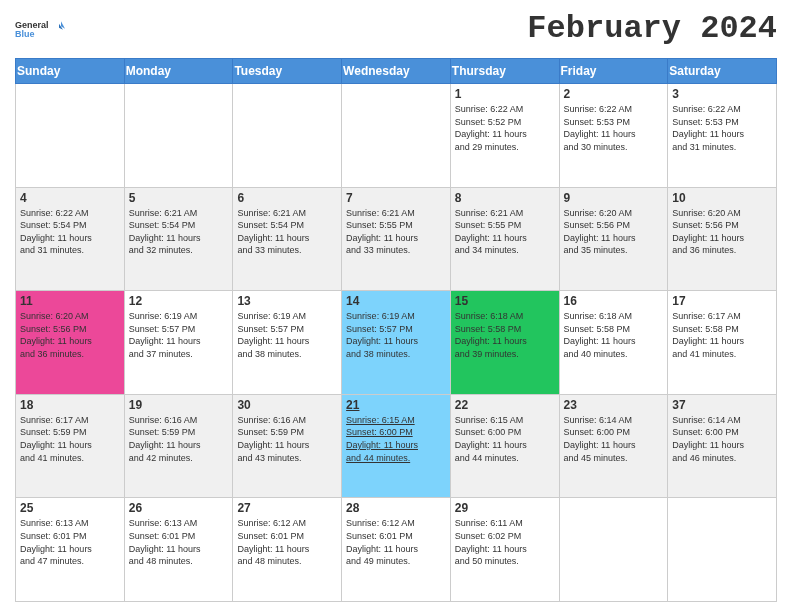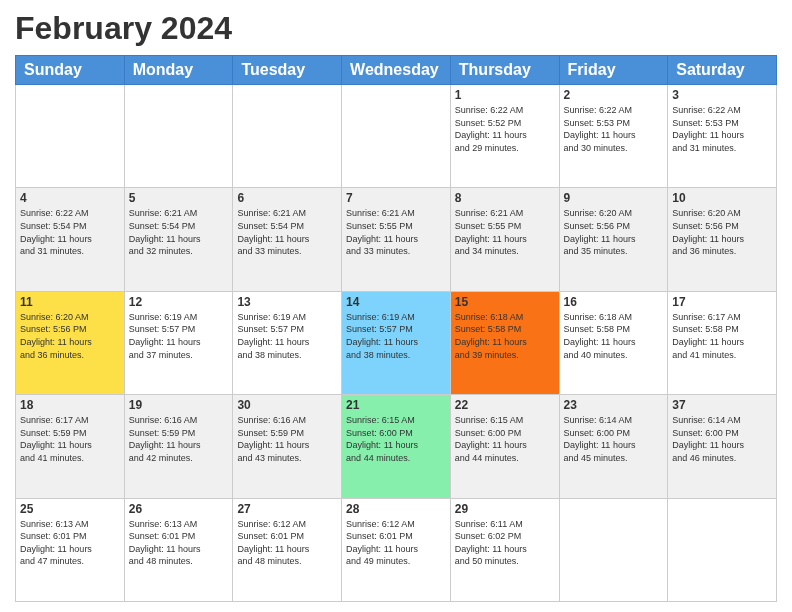--- a/index.html
+++ b/index.html
@@ -23,43 +23,44 @@
       align-items: flex-start;
       margin-bottom: 8px;
     }
     .logo {
       display: flex;
       align-items: center;
       gap: 4px;
     }
     .title-block {
       text-align: left;
+      font-family: Liberation Mono, monospace;
     }
     .month-title {
       font-size: 32px;
       font-weight: bold;
       color: #333;
     }
     .location {
       font-size: 14px;
       color: #333;
     }
     .calendar {
       flex: 1;
       border: 1px solid #ccc;
       border-collapse: collapse;
       width: 100%;
       table-layout: fixed;
     }
     .calendar th {
       background: #4a90d9;
       color: #fff;
-      font-size: 16px;
+      font-size: 12px;
       font-weight: bold;
-      padding: 5px 8px;
+      padding: 5px 1px;
       text-align: left;
       border: 1px solid #3a7bc8;
     }
     .calendar td {
       vertical-align: top;
       border: 1px solid #ccc;
       padding: 3px 4px;
       font-size: 9.5px;
       color: #333;
       height: 90px;
@@ -84,20 +85,28 @@
       font-size: 9px;
       line-height: 1.4;
       color: #333;
     }
   </style>
 </head>
 <body>
 
 <div class="page">
   <div class="header">
+    <div class="logo">
+  <svg width="50" height="40" viewBox="0 0 100 45">
+    <text x="0" y="18" font-size="18" font-weight="bold" fill="#333" font-family="Arial">General</text>
+    <text x="0" y="36" font-size="18" font-weight="bold" fill="#4a90d9" font-family="Arial">Blue</text>
+    <polygon points="92,5 100,20 92,15" fill="#4a90d9"></polygon>
+    <polygon points="88,10 96,22 88,18" fill="#2a70b9"></polygon>
+  </svg>
+</div>
     <div class="title-block">
       <div class="month-title">February 2024</div>
     </div>
   </div>
 
   <table class="calendar">
     <thead>
       <tr>
       <th>Sunday</th>
           <th>Monday</th>
@@ -151,37 +160,37 @@
           <td style="background: rgb(240, 240, 240);">
             <span class="day-num">9</span>
             <div class="cell-content">Sunrise: 6:20 AM<br>Sunset: 5:56 PM<br>Daylight: 11 hours<br>and 35 minutes.</div>
           </td>
           <td style="background: rgb(240, 240, 240);">
             <span class="day-num">10</span>
             <div class="cell-content">Sunrise: 6:20 AM<br>Sunset: 5:56 PM<br>Daylight: 11 hours<br>and 36 minutes.</div>
           </td>
         </tr>
         <tr>
-          <td style="background: #fde047;">
+          <td style="background: #ec4899;">
             <span class="day-num">11</span>
             <div class="cell-content">Sunrise: 6:20 AM<br>Sunset: 5:56 PM<br>Daylight: 11 hours<br>and 36 minutes.</div>
           </td>
           <td style="background: rgb(255, 255, 255);">
             <span class="day-num">12</span>
             <div class="cell-content">Sunrise: 6:19 AM<br>Sunset: 5:57 PM<br>Daylight: 11 hours<br>and 37 minutes.</div>
           </td>
           <td style="background: rgb(255, 255, 255);">
             <span class="day-num">13</span>
             <div class="cell-content">Sunrise: 6:19 AM<br>Sunset: 5:57 PM<br>Daylight: 11 hours<br>and 38 minutes.</div>
           </td>
           <td style="background: #7dd3fc;">
             <span class="day-num">14</span>
             <div class="cell-content">Sunrise: 6:19 AM<br>Sunset: 5:57 PM<br>Daylight: 11 hours<br>and 38 minutes.</div>
           </td>
-          <td style="background: #f97316;">
+          <td style="background: #22c55e;">
             <span class="day-num">15</span>
             <div class="cell-content">Sunrise: 6:18 AM<br>Sunset: 5:58 PM<br>Daylight: 11 hours<br>and 39 minutes.</div>
           </td>
           <td style="background: rgb(255, 255, 255);">
             <span class="day-num">16</span>
             <div class="cell-content">Sunrise: 6:18 AM<br>Sunset: 5:58 PM<br>Daylight: 11 hours<br>and 40 minutes.</div>
           </td>
           <td style="background: rgb(255, 255, 255);">
             <span class="day-num">17</span>
             <div class="cell-content">Sunrise: 6:17 AM<br>Sunset: 5:58 PM<br>Daylight: 11 hours<br>and 41 minutes.</div>
@@ -193,21 +202,21 @@
             <div class="cell-content">Sunrise: 6:17 AM<br>Sunset: 5:59 PM<br>Daylight: 11 hours<br>and 41 minutes.</div>
           </td>
           <td style="background: rgb(240, 240, 240);">
             <span class="day-num">19</span>
             <div class="cell-content">Sunrise: 6:16 AM<br>Sunset: 5:59 PM<br>Daylight: 11 hours<br>and 42 minutes.</div>
           </td>
           <td style="background: rgb(240, 240, 240);">
             <span class="day-num">30</span>
             <div class="cell-content">Sunrise: 6:16 AM<br>Sunset: 5:59 PM<br>Daylight: 11 hours<br>and 43 minutes.</div>
           </td>
-          <td style="background: #86efac;">
+          <td style="background: #7dd3fc; text-decoration: underline;">
             <span class="day-num">21</span>
             <div class="cell-content">Sunrise: 6:15 AM<br>Sunset: 6:00 PM<br>Daylight: 11 hours<br>and 44 minutes.</div>
           </td>
           <td style="background: rgb(240, 240, 240);">
             <span class="day-num">22</span>
             <div class="cell-content">Sunrise: 6:15 AM<br>Sunset: 6:00 PM<br>Daylight: 11 hours<br>and 44 minutes.</div>
           </td>
           <td style="background: rgb(240, 240, 240);">
             <span class="day-num">23</span>
             <div class="cell-content">Sunrise: 6:14 AM<br>Sunset: 6:00 PM<br>Daylight: 11 hours<br>and 45 minutes.</div>

